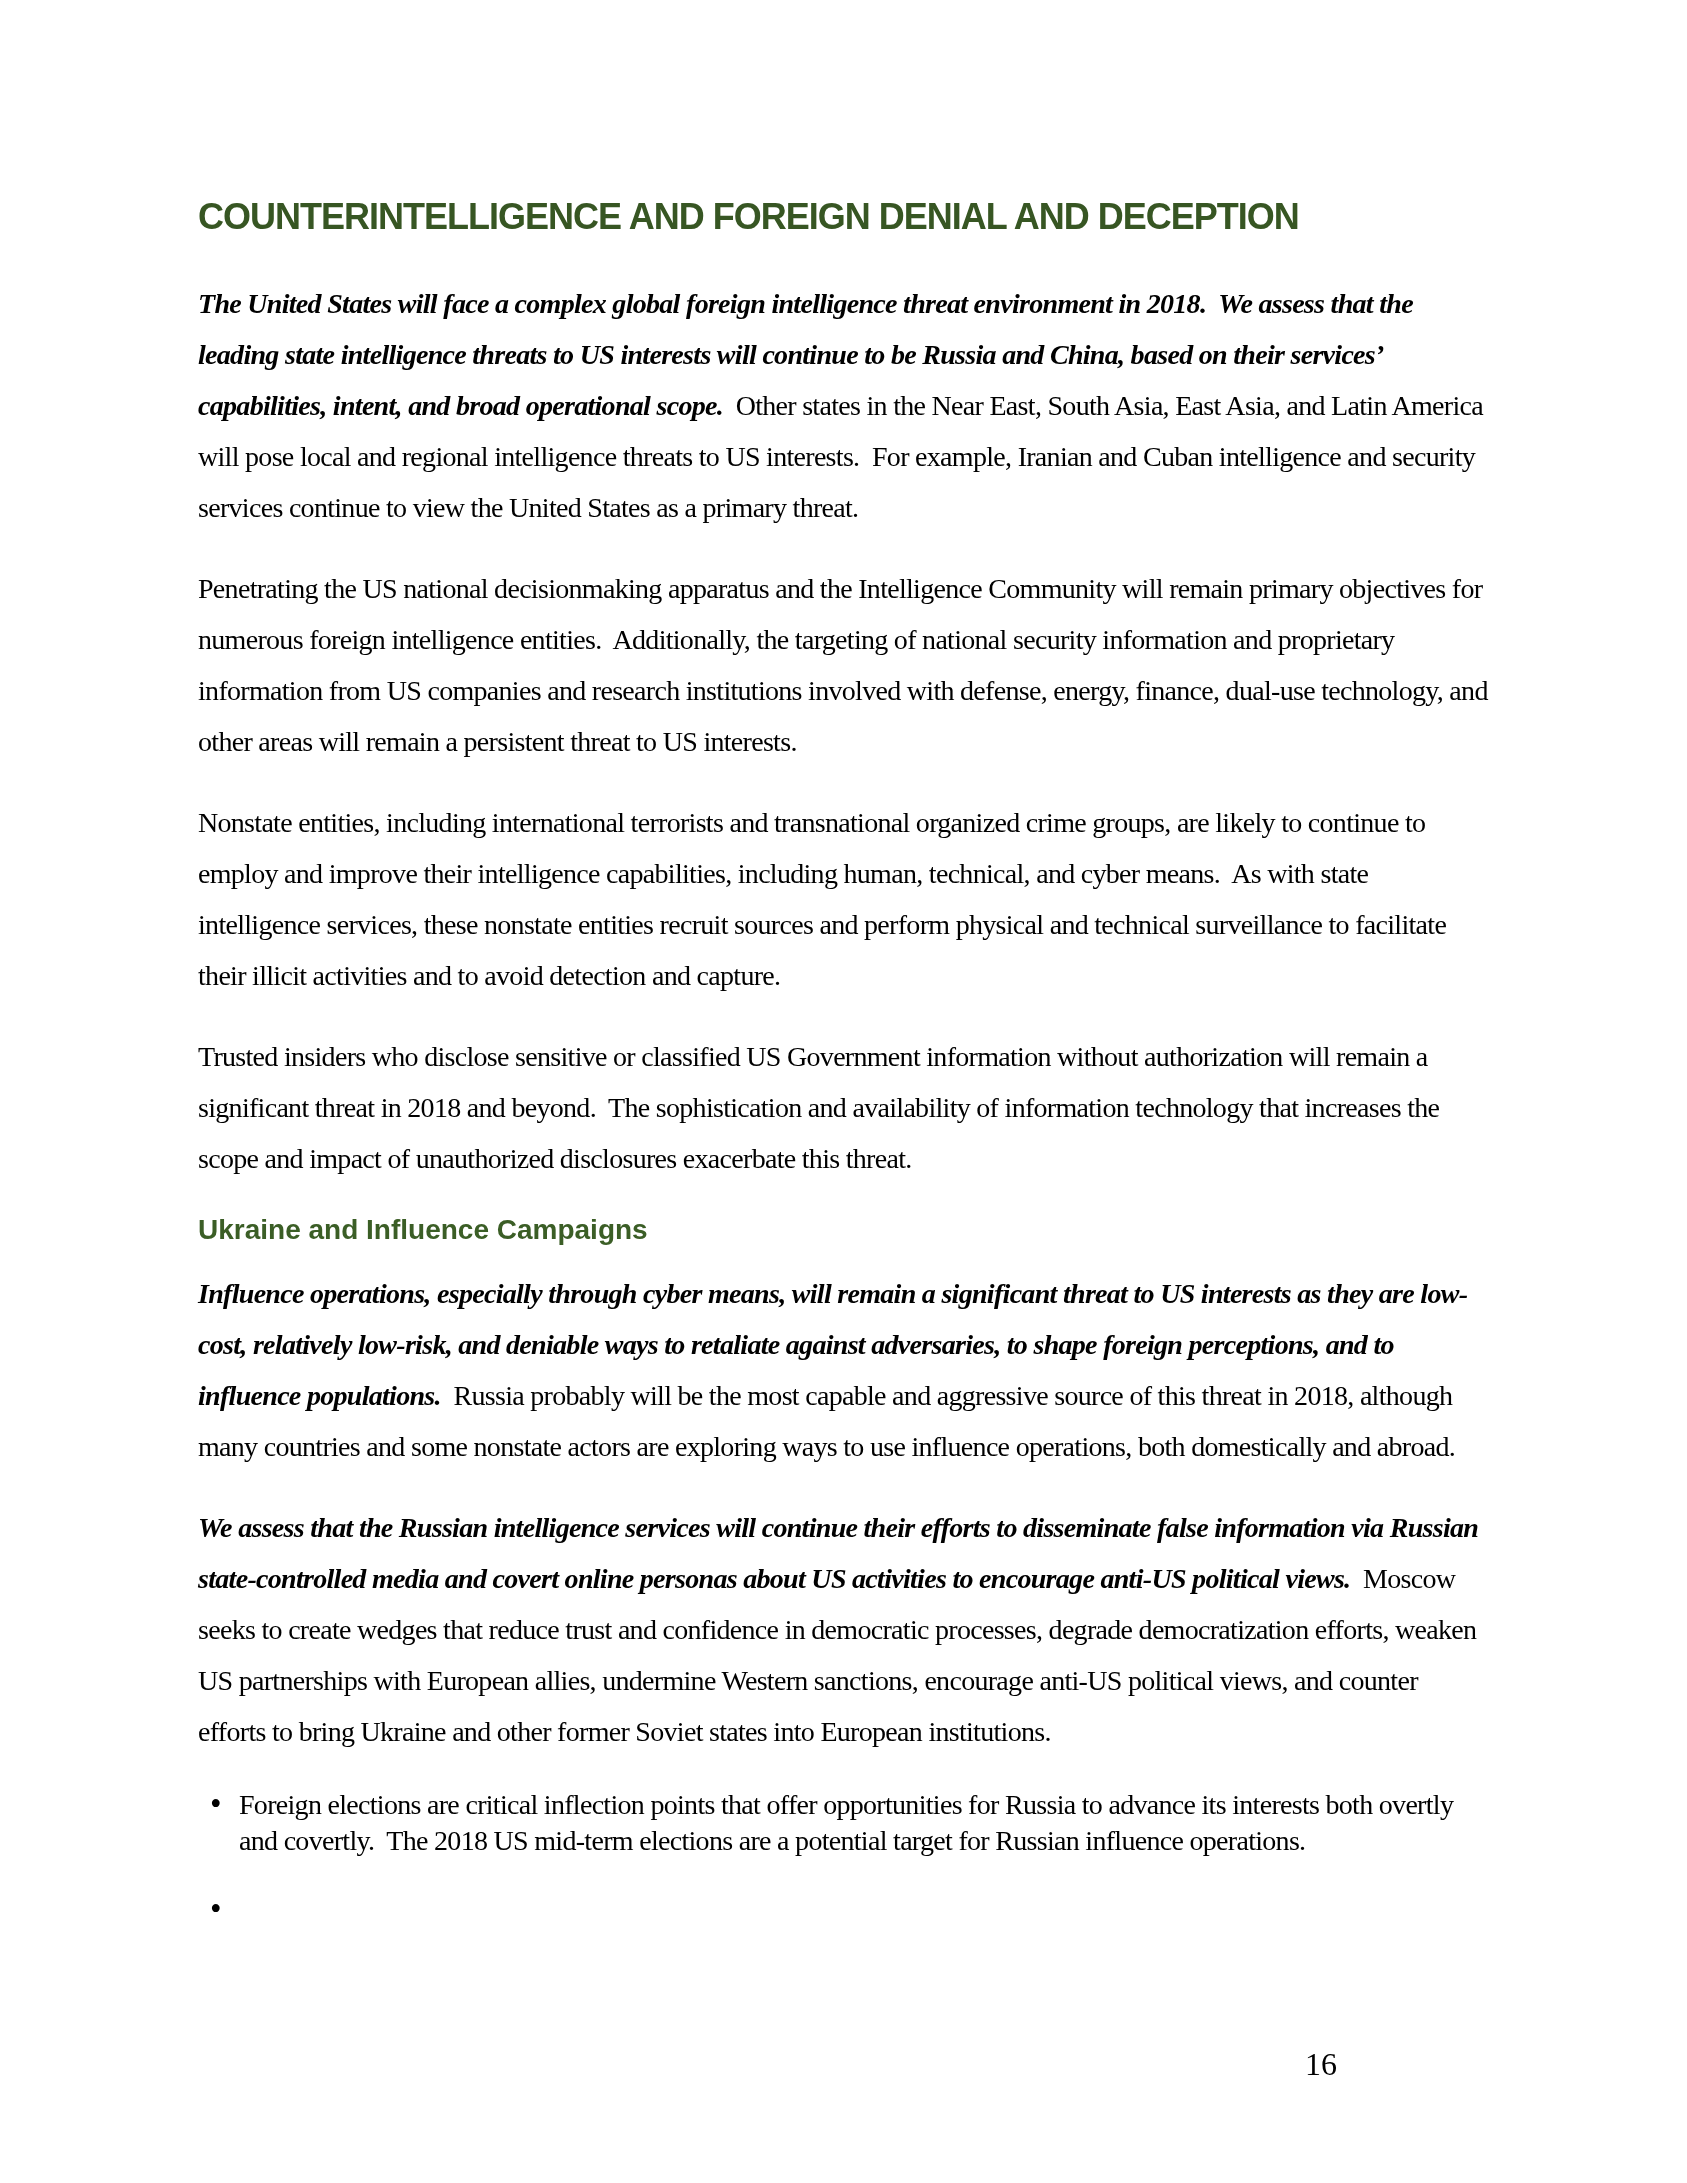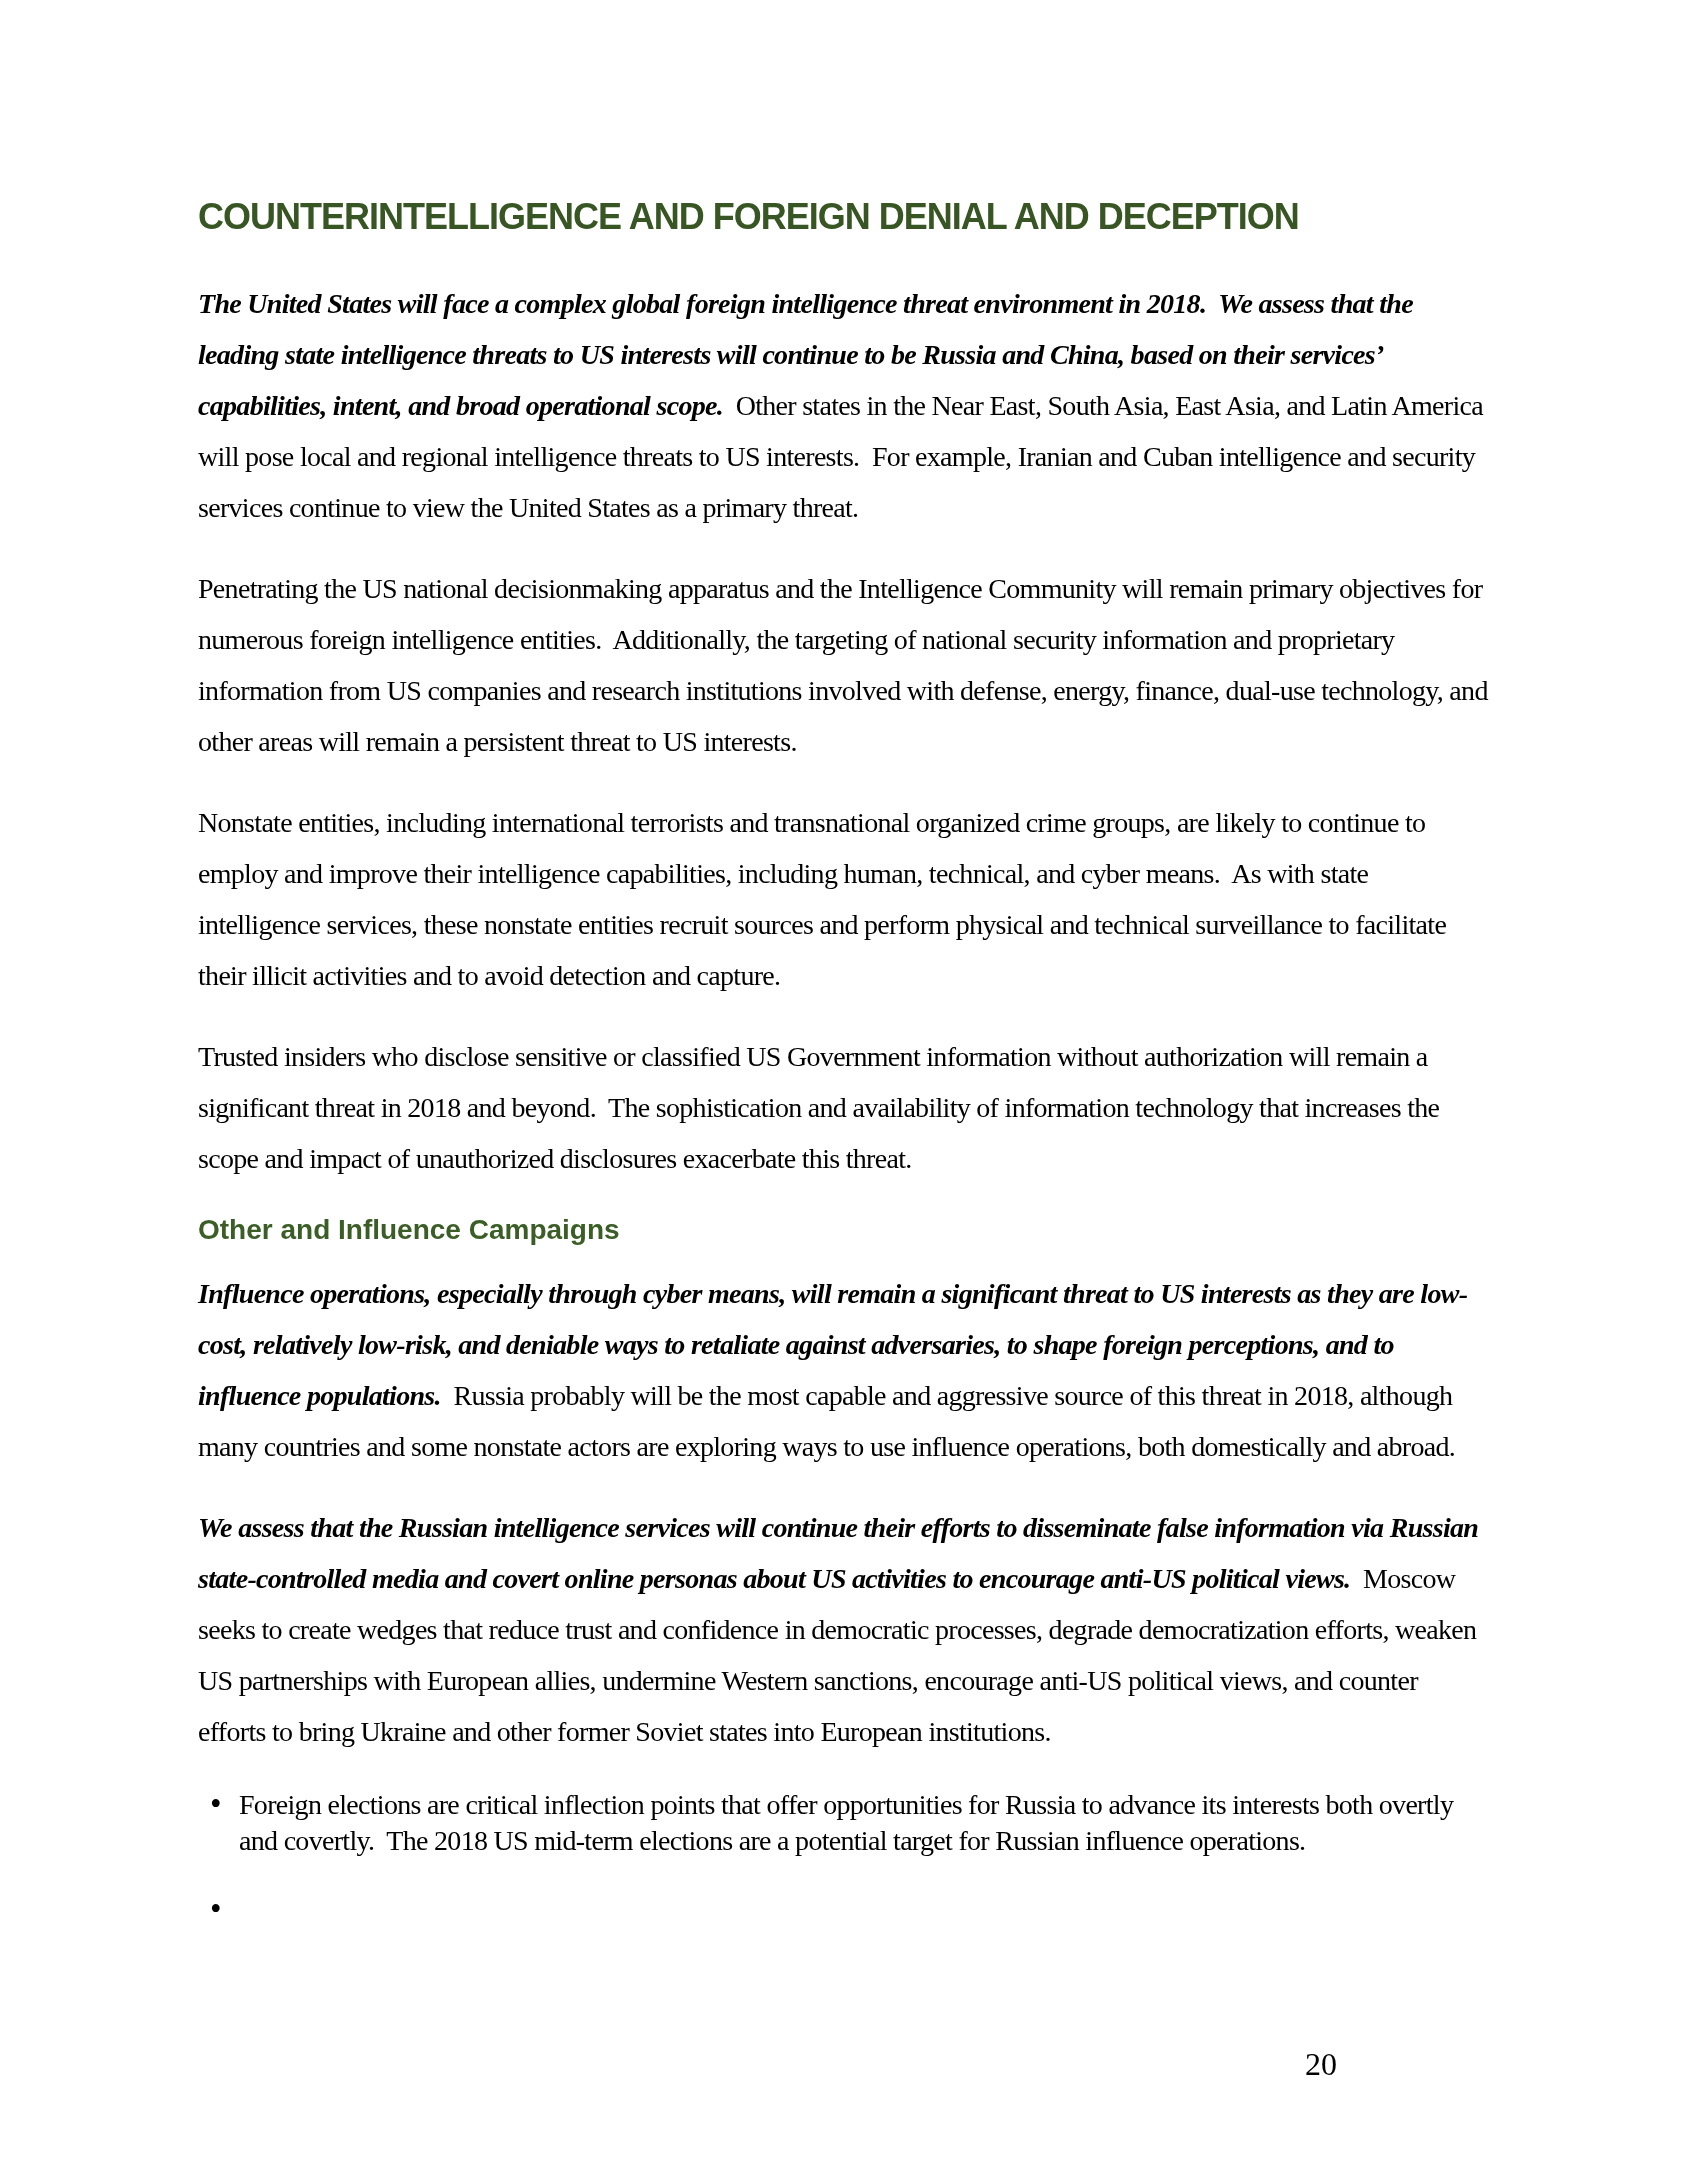--- a/index.html
+++ b/index.html
@@ -89,28 +89,28 @@
     <h1 class="title">COUNTERINTELLIGENCE AND FOREIGN DENIAL AND DECEPTION</h1>
 
     <p class="body"><span class="lead">The United States will face a complex global foreign intelligence threat environment in 2018.  We assess that the leading state intelligence threats to US interests will continue to be Russia and China, based on their services’ capabilities, intent, and broad operational scope.  </span><span>Other states in the Near East, South Asia, East Asia, and Latin America will pose local and regional intelligence threats to US interests.  For example, Iranian and Cuban intelligence and security services continue to view the United States as a primary threat.</span></p>
 
     <p class="body"><span class="lead"></span><span>Penetrating the US national decisionmaking apparatus and the Intelligence Community will remain primary objectives for numerous foreign intelligence entities.  Additionally, the targeting of national security information and proprietary information from US companies and research institutions involved with defense, energy, finance, dual-use technology, and other areas will remain a persistent threat to US interests.</span></p>
 
     <p class="body"><span class="lead"></span><span>Nonstate entities, including international terrorists and transnational organized crime groups, are likely to continue to employ and improve their intelligence capabilities, including human, technical, and cyber means.  As with state intelligence services, these nonstate entities recruit sources and perform physical and technical surveillance to facilitate their illicit activities and to avoid detection and capture.</span></p>
 
     <p class="body"><span class="lead"></span><span>Trusted insiders who disclose sensitive or classified US Government information without authorization will remain a significant threat in 2018 and beyond.  The sophistication and availability of information technology that increases the scope and impact of unauthorized disclosures exacerbate this threat.</span></p>
 
-    <h2 class="subheading">Other and Influence Campaigns</h2>
+    <h2 class="subheading">Ukraine and Influence Campaigns</h2>
 
     <p class="body"><span class="lead">Influence operations, especially through cyber means, will remain a significant threat to US interests as they are low-cost, relatively low-risk, and deniable ways to retaliate against adversaries, to shape foreign perceptions, and to influence populations.  </span><span>Russia probably will be the most capable and aggressive source of this threat in 2018, although many countries and some nonstate actors are exploring ways to use influence operations, both domestically and abroad.</span></p>
 
     <p class="body"><span class="lead">We assess that the Russian intelligence services will continue their efforts to disseminate false information via Russian state-controlled media and covert online personas about US activities to encourage anti-US political views.  </span><span>Moscow seeks to create wedges that reduce trust and confidence in democratic processes, degrade democratization efforts, weaken US partnerships with European allies, undermine Western sanctions, encourage anti-US political views, and counter efforts to bring Ukraine and other former Soviet states into European institutions.</span></p>
 
     <ul class="bullets">
       <li><span class="bullet">•</span><span class="bullet-text">Foreign elections are critical inflection points that offer opportunities for Russia to advance its interests both overtly and covertly.  The 2018 US mid-term elections are a potential target for Russian influence operations.</span></li>
       <li><span class="bullet">•</span></li>
     </ul>
 
   </div>
 
-  <div class="page-number">20</div>
+  <div class="page-number">16</div>
 </div>
 
 
 </body></html>

